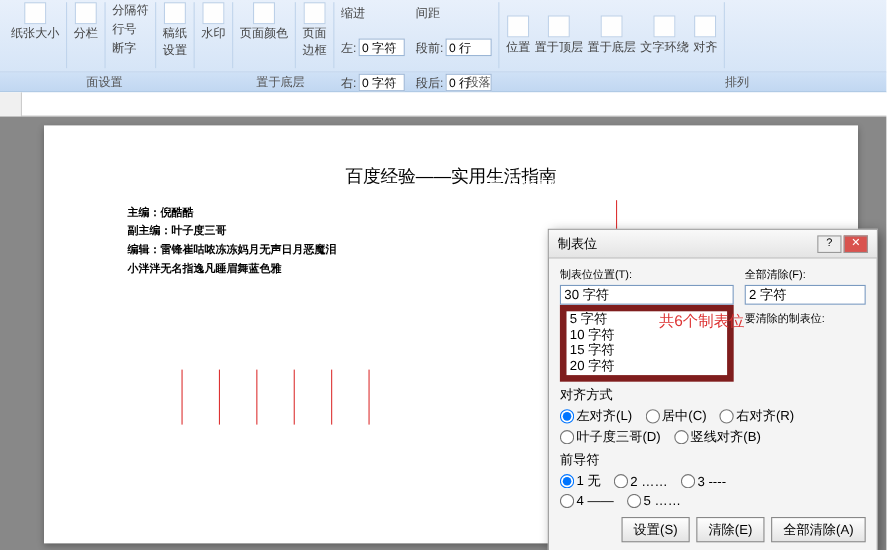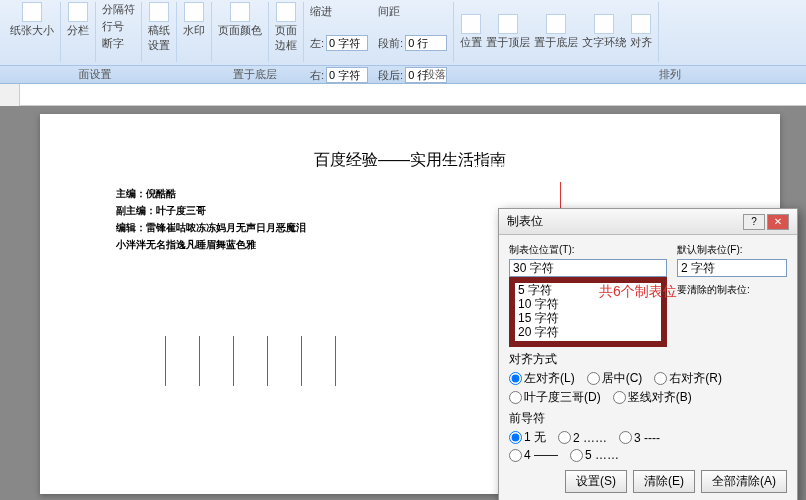--- a/index.html
+++ b/index.html
@@ -201,21 +201,21 @@
         <div class="dlg-lbl">制表位位置(T):</div>
         <input class="dlg-input" value="30 字符" style="">
         <div class="dlg-list" id="tablist">
             <div>5 字符</div>
             <div>10 字符</div>
             <div>15 字符</div>
             <div>20 字符</div>
           </div>
       </div>
       <div class="dlg-col" style="flex:0 0 110px">
-        <div class="dlg-lbl">默认制表位(F):</div>
+        <div class="dlg-lbl">全部清除(F):</div>
         <input class="dlg-input" value="2 字符" style="">
         <div class="dlg-lbl" style="margin-top:6px">要清除的制表位:</div>
       </div>
     </div>
     <div class="dlg-section">对齐方式</div>
     <div class="dlg-radio-row">
       <label>
           <input type="radio" name="al" checked="" style="">
           <span>左对齐(L)</span>
         </label>

